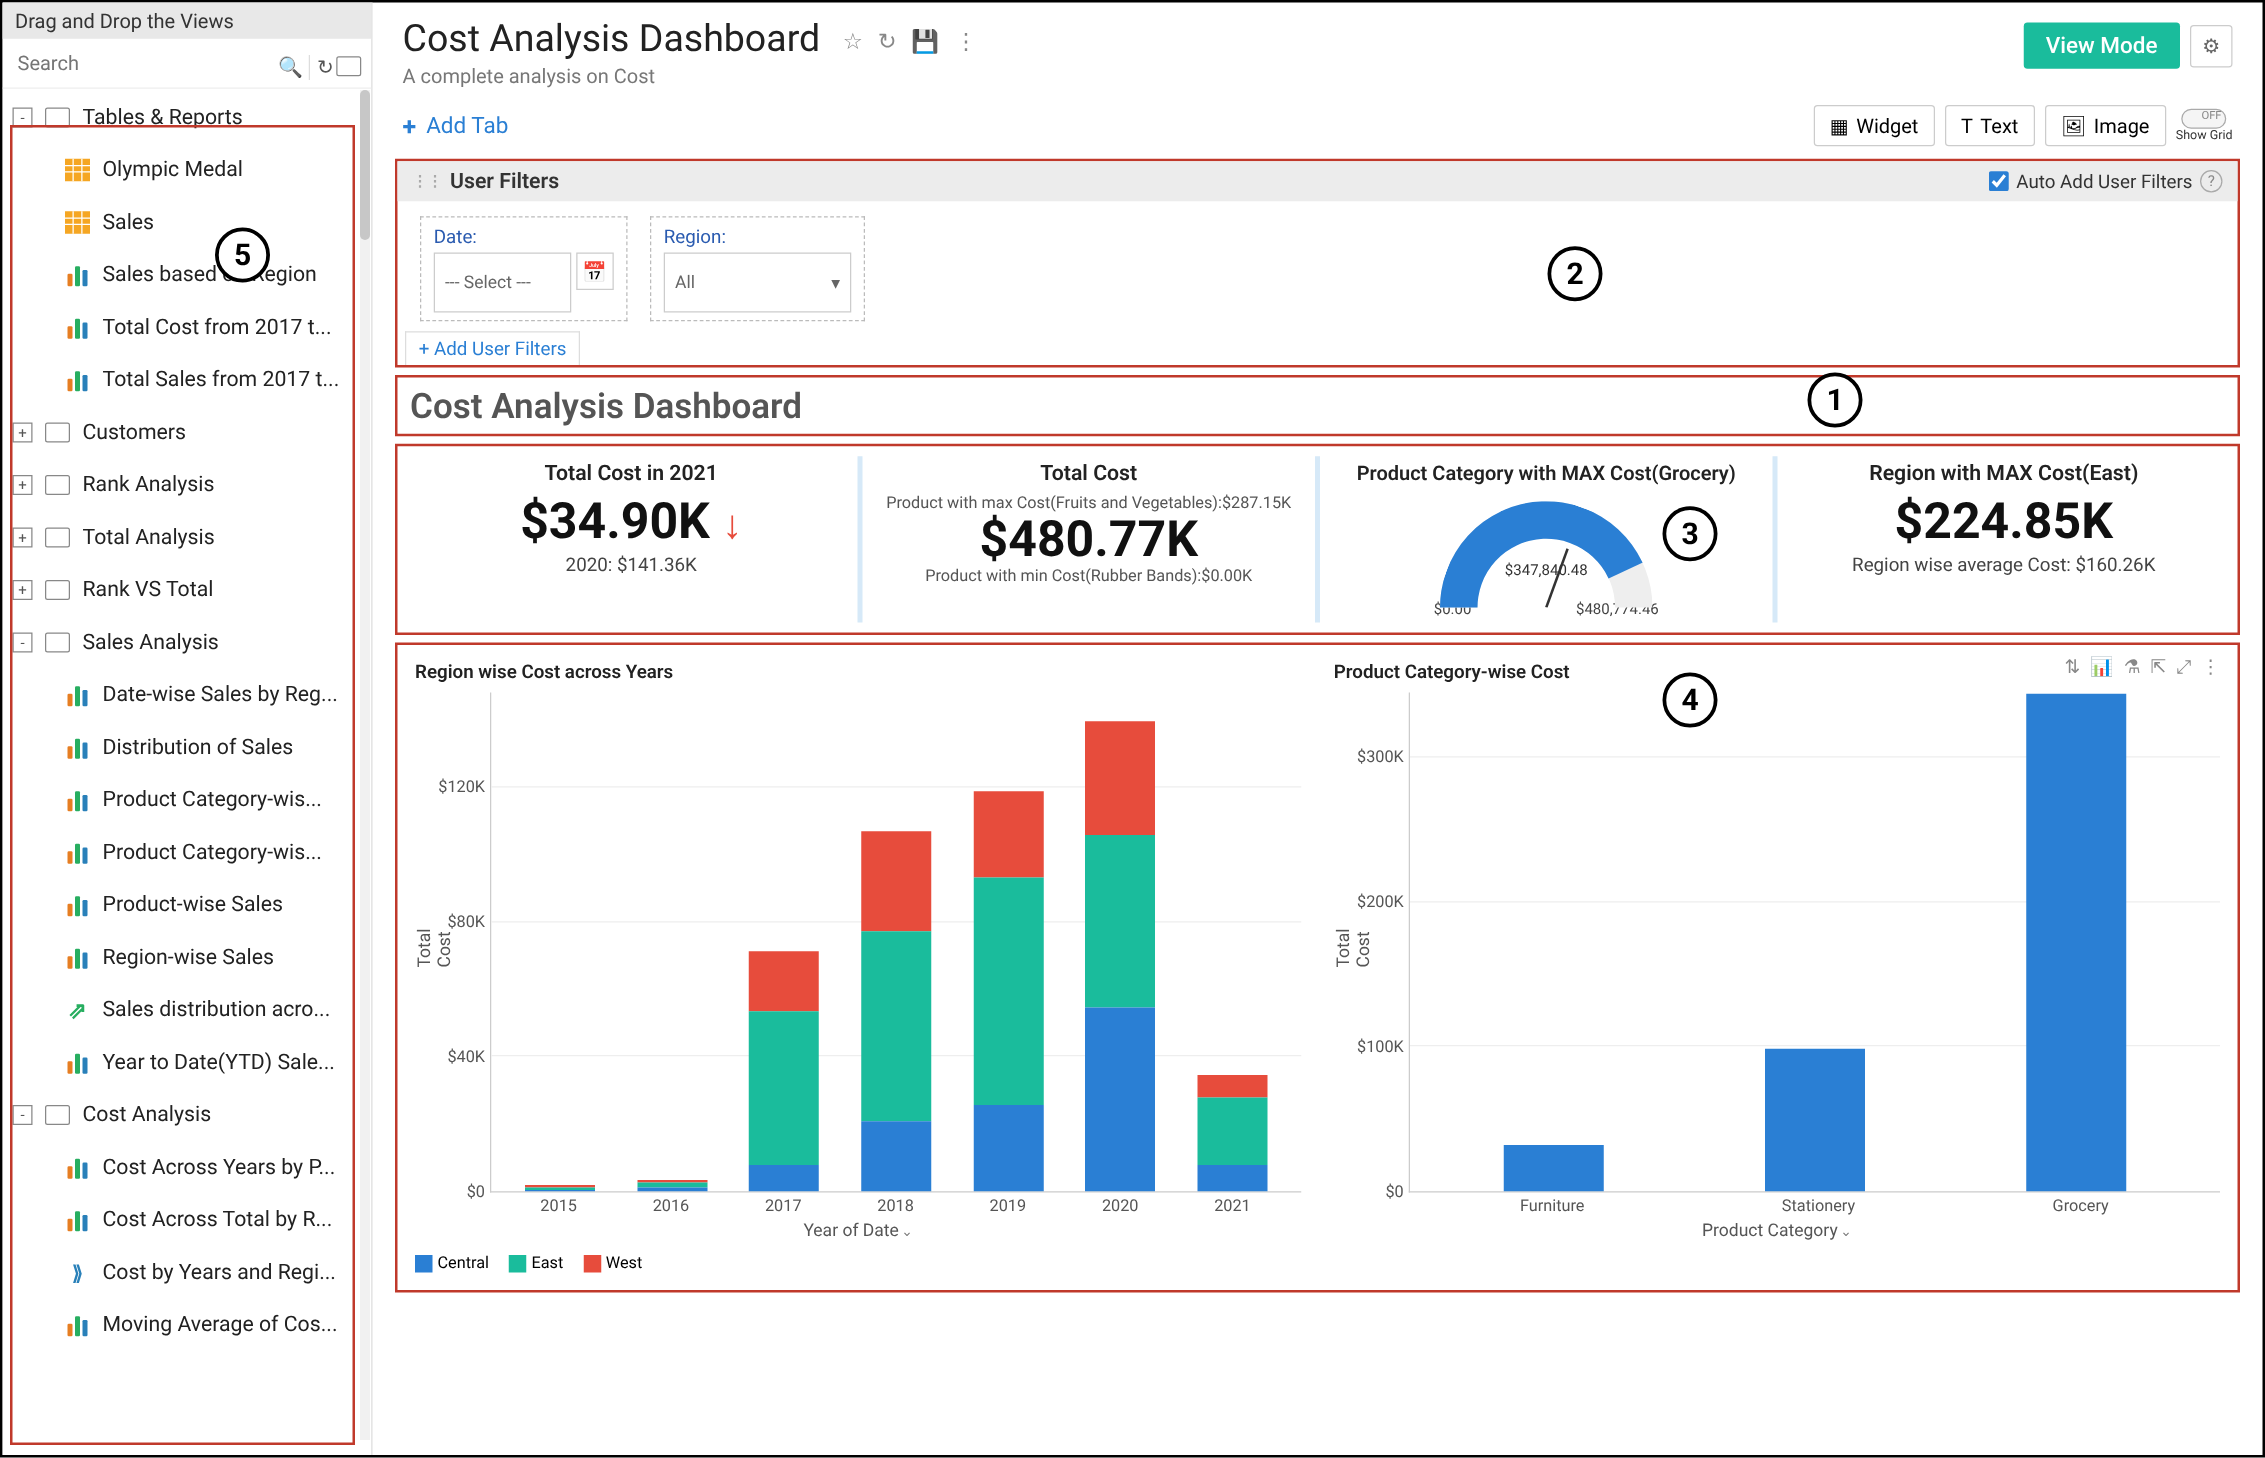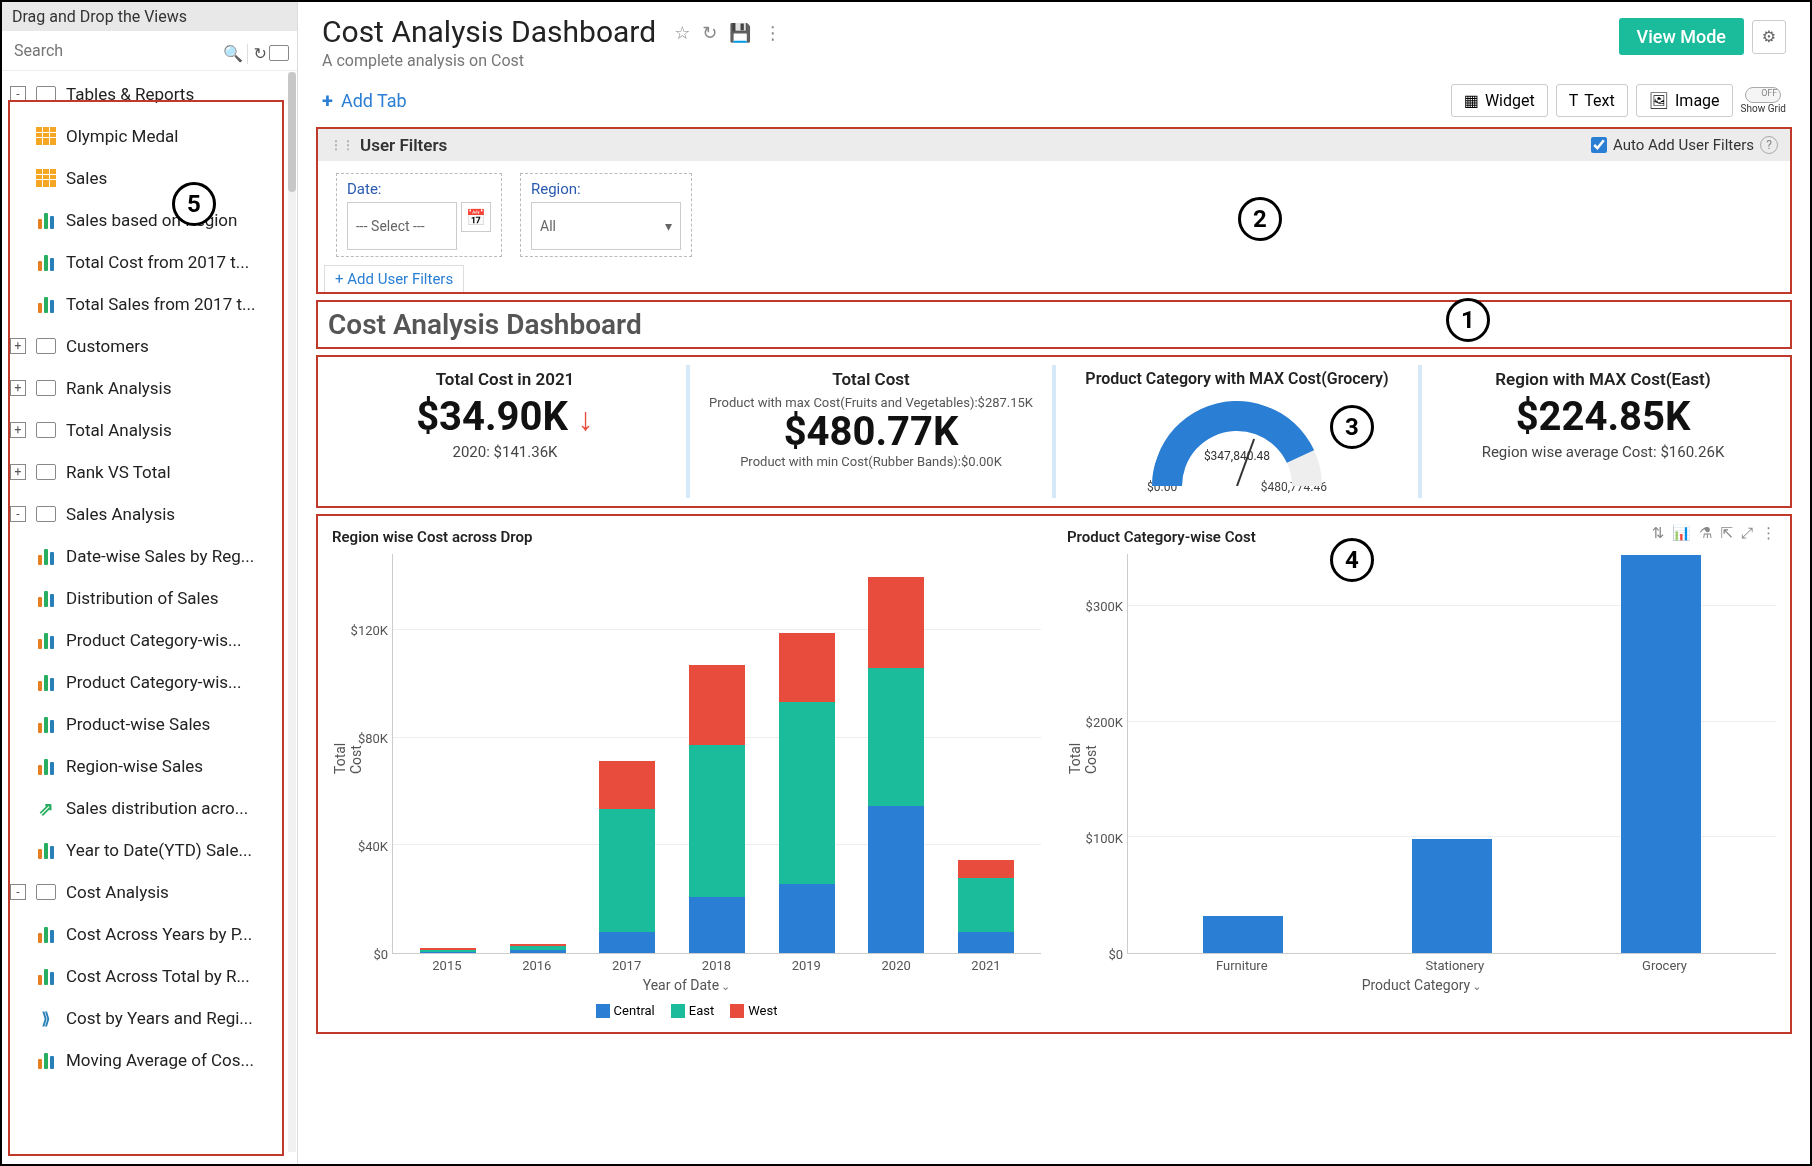--- a/index.html
+++ b/index.html
@@ -4,21 +4,21 @@
 <style>
 *{box-sizing:border-box;margin:0;padding:0;font-family:-apple-system,BlinkMacSystemFont,"Segoe UI",Roboto,Arial,sans-serif}
 body{width:1812px;height:1166px;border:2px solid #000;background:#fff;position:relative;overflow:hidden;transform-origin:top left}
 .sidebar{position:absolute;left:0;top:0;width:296px;height:100%;border-right:1px solid #ddd;background:#fff}
 .sb-hdr{background:#e8e8e8;padding:5px 10px;font-size:16px;color:#333}
 .sb-search{display:flex;align-items:flex-end;padding:6px 8px;border-bottom:1px solid #eee}
 .sb-search input{flex:1;border:none;outline:none;font-size:16px;color:#666;padding:4px}
 .sb-ico{width:22px;height:22px;display:flex;align-items:center;justify-content:center;color:#555;font-size:16px;margin-left:2px;cursor:pointer}
 .tree{padding:2px 0;overflow:hidden}
 .tree-row{display:flex;align-items:center;height:42px;padding-left:8px;font-size:17px;color:#222;cursor:pointer}
-.tree-row.child{padding-left:32px}
+.tree-row.child{padding-left:48px}
 .tree-exp{width:16px;height:16px;border:1px solid #888;font-size:12px;line-height:14px;text-align:center;margin-right:8px;color:#555}
 .tree-icon{width:24px;height:22px;margin-right:8px;display:flex;align-items:center;justify-content:center}
 .folder-ic{width:20px;height:16px;border:1px solid #888;border-radius:2px;background:#fff}
 .table-ic{width:20px;height:18px;background:#f5a623;position:relative}
 .table-ic::before,.table-ic::after{content:"";position:absolute;background:#fff}
 .table-ic::before{top:5px;left:0;right:0;height:1px;box-shadow:0 5px #fff}
 .table-ic::after{top:0;bottom:0;left:6px;width:1px;box-shadow:7px 0 #fff}
 .chart-ic{display:flex;align-items:flex-end;gap:2px;height:18px}
 .bar{width:4px;border-radius:1px}
 .b1{height:10px;background:#e67e22}
@@ -84,21 +84,21 @@
 .ytick{position:absolute;right:4px;transform:translateY(50%)}
 .plot-area{flex:1;position:relative;border-left:1px solid #ccc;border-bottom:1px solid #ccc}
 .grid-h{position:absolute;left:0;right:0;border-top:1px solid #eee}
 .bars-cont{position:absolute;left:0;right:0;bottom:0;top:0;display:flex;align-items:flex-end;justify-content:space-around;padding:0 10px}
 .stack-bar{width:56px;display:flex;flex-direction:column-reverse}
 .seg{width:100%}
 .seg.c{background:#2a7fd4}.seg.e{background:#1abc9c}.seg.w{background:#e74c3c}
 .single-bar{width:80px;background:#2a7fd4}
 .xticks{display:flex;justify-content:space-around;padding:4px 10px 0;font-size:13px;color:#555}
 .xlab{text-align:center;font-size:14px;color:#555;margin-top:4px}
-.legend{display:flex;gap:16px;justify-content:center;margin-top:10px;font-size:13px}
+.legend{display:flex;gap:16px;margin-top:10px;font-size:13px}
 .lg-item{display:flex;align-items:center;gap:4px}
 .lg-sw{width:14px;height:14px}
 .lg-sw.c{background:#2a7fd4}.lg-sw.e{background:#1abc9c}.lg-sw.w{background:#e74c3c}
 .callout{position:absolute;width:44px;height:44px;border:3px solid #000;border-radius:50%;background:#fff;display:flex;align-items:center;justify-content:center;font-size:24px;font-weight:bold;z-index:50}
 .sb-redbox{position:absolute;left:6px;top:98px;width:276px;height:1056px;border:2px solid #c0392b;pointer-events:none}
 .scroll-gutter{position:absolute;left:286px;top:70px;width:8px;height:1080px;background:#f1f1f1}
 .scroll-thumb{position:absolute;top:0;width:8px;height:120px;background:#c7c7c7;border-radius:4px}
 .chev{font-size:11px;color:#777;margin-left:2px}
 </style>
 </head>
@@ -444,21 +444,21 @@
           <div class="kpi-foot">Region wise average Cost: $160.26K</div>
         </div>
       </div>
       <div class="callout" style="left:1012px;top:48px">3</div>
     </div>
 
     <div class="redbox">
       <div class="charts-row">
 
         <div class="chart-panel">
-          <div class="chart-hdr">Region wise Cost across Drop</div>
+          <div class="chart-hdr">Region wise Cost across Years</div>
           <div class="plot">
             <div class="yaxis">
               <div class="ylab">Total Cost</div>
               <div class="ytick" style="bottom:0%">$0</div>
               <div class="ytick" style="bottom:27%">$40K</div>
               <div class="ytick" style="bottom:54%">$80K</div>
               <div class="ytick" style="bottom:81%">$120K</div>
             </div>
             <div class="plot-area" id="plot1">
               <div class="grid-h" style="bottom:27%"></div>

